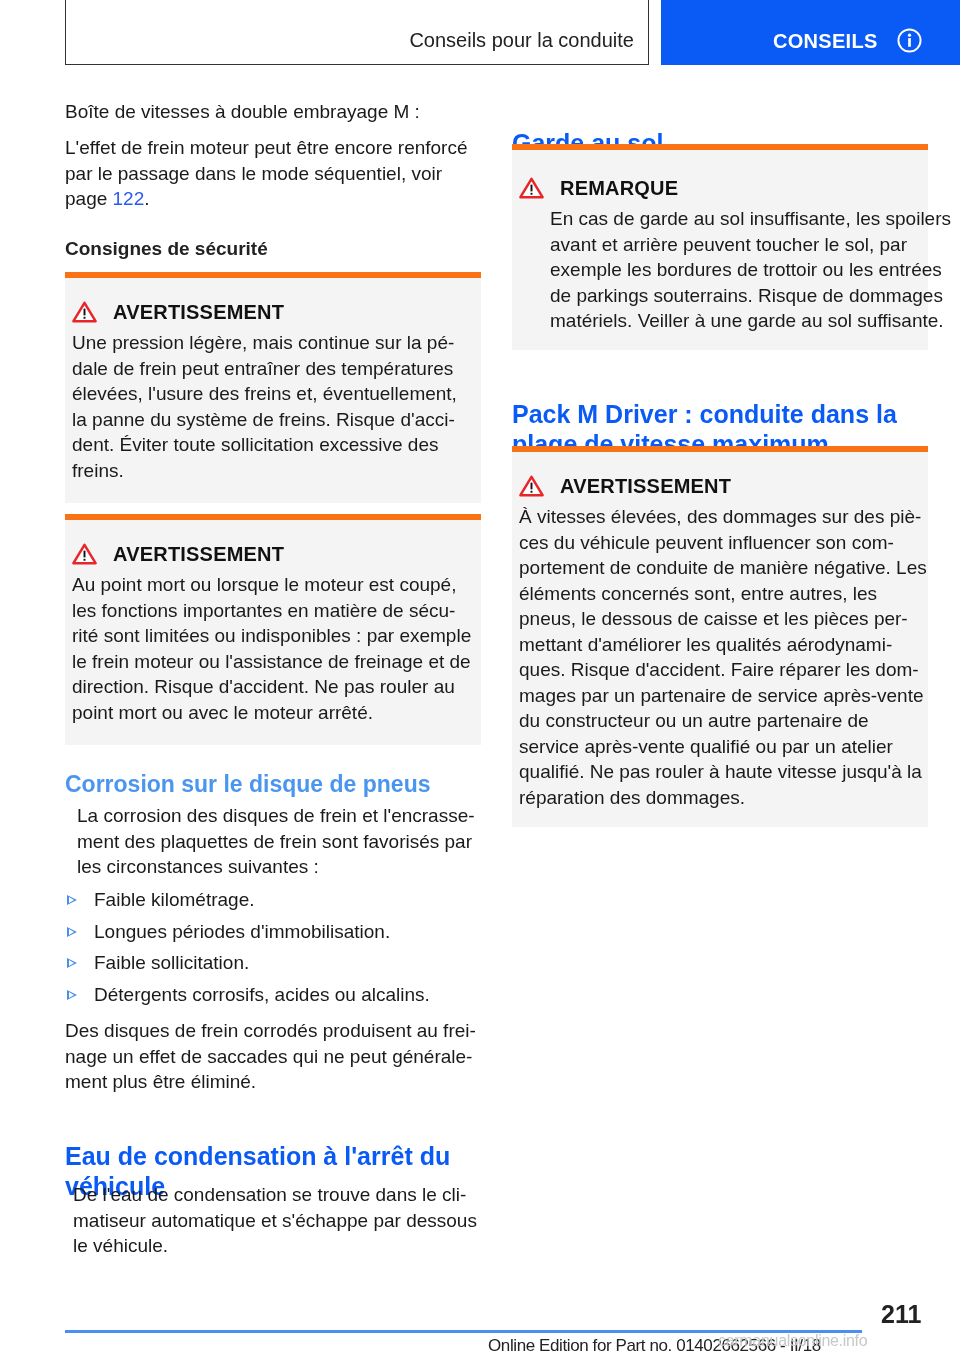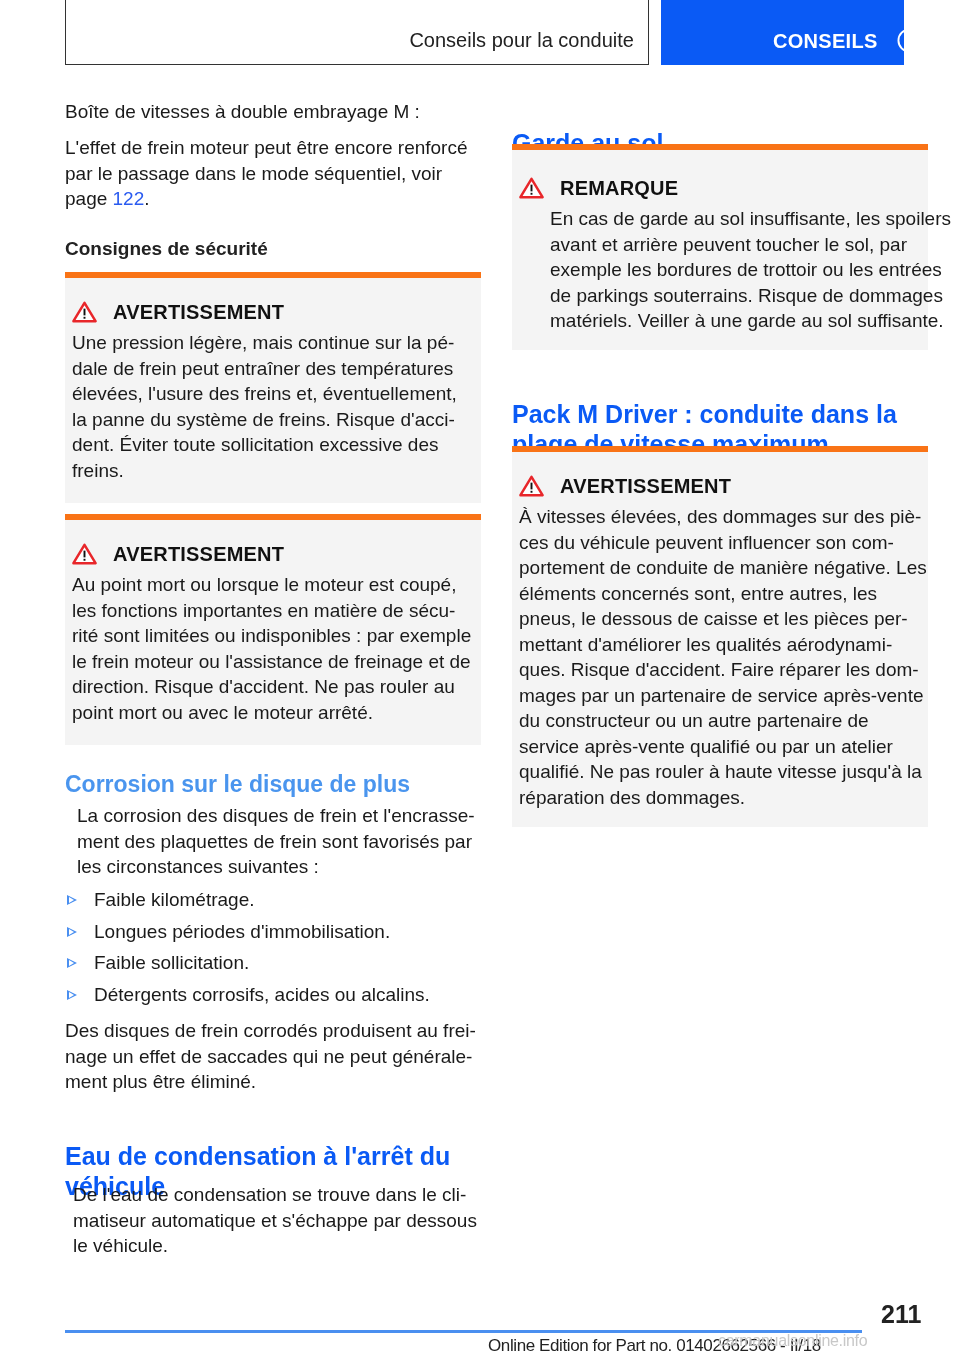--- a/index.html
+++ b/index.html
@@ -7,21 +7,21 @@
   body { position: relative; font-family: "Liberation Sans", sans-serif; color: #1a1a1a; }
 
   .header-left {
     position: absolute; left: 65px; top: 0; width: 584px; height: 65px;
     border: 1.5px solid #333; border-top: none; background: #fff;
   }
   .header-left .title {
     position: absolute; right: 14px; top: 29px; font-size: 20px; color: #222; margin-left: 20px;
   }
   .header-right {
-    position: absolute; left: 661px; top: 0; width: 243px; height: 65px;
+    position: absolute; left: 661px; top: 0; width: 299px; height: 65px;
     background: #0a5af5;
   }
   .header-right .label {
     position: absolute; left: 112px; top: 30px; font-size: 20px; font-weight: bold; color: #fff; letter-spacing: 0.3px;
   }
   .header-right .info-icon {
     position: absolute; left: 236px; top: 28px; width: 25px; height: 25px;
   }
 
   .col { position: absolute; top: 0; width: 416px; }
@@ -108,21 +108,21 @@
       <svg class="w-icon" viewBox="0 0 26 22">
         <polygon points="13,1.5 24.5,20.5 1.5,20.5" fill="#fff" stroke="#e8262a" stroke-width="2.6" stroke-linejoin="round"></polygon>
         <rect x="12" y="7.5" width="2" height="7" fill="#111"></rect>
         <rect x="12" y="16" width="2" height="2" fill="#111"></rect>
       </svg>
       <span class="w-title">AVERTISSEMENT</span>
     </div>
     <p class="body" style="width:404px;">Au point mort ou lorsque le moteur est coupé, les fonctions importantes en matière de sécu-rité sont limitées ou indisponibles : par exemple le frein moteur ou l'assistance de freinage et de direction. Risque d'accident. Ne pas rouler au point mort ou avec le moteur arrêté.</p>
   </div>
 
-  <div class="h3" style="position:absolute; top:770px; left:0; width:420px;">Corrosion sur le disque de plus</div>
+  <div class="h3" style="position:absolute; top:770px; left:0; width:420px;">Corrosion sur le disque de pneus</div>
   <p class="body" style="position:absolute; top:803px; left:12px; width:416px;">La corrosion des disques de frein et l'encrasse-ment des plaquettes de frein sont favorisés par les circonstances suivantes :</p>
 
   <ul class="bullets" style="position:absolute; top:887px; left:0; width:420px;">
     <li><span class="tri"></span><span>Faible kilométrage.</span></li>
     <li><span class="tri"></span><span>Longues périodes d'immobilisation.</span></li>
     <li><span class="tri"></span><span>Faible sollicitation.</span></li>
     <li><span class="tri"></span><span>Détergents corrosifs, acides ou alcalins.</span></li>
   </ul>
 
   <p class="body" style="position:absolute; top:1018px; left:0; width:416px;">Des disques de frein corrodés produisent au frei-nage un effet de saccades qui ne peut générale-ment plus être éliminé.</p>

